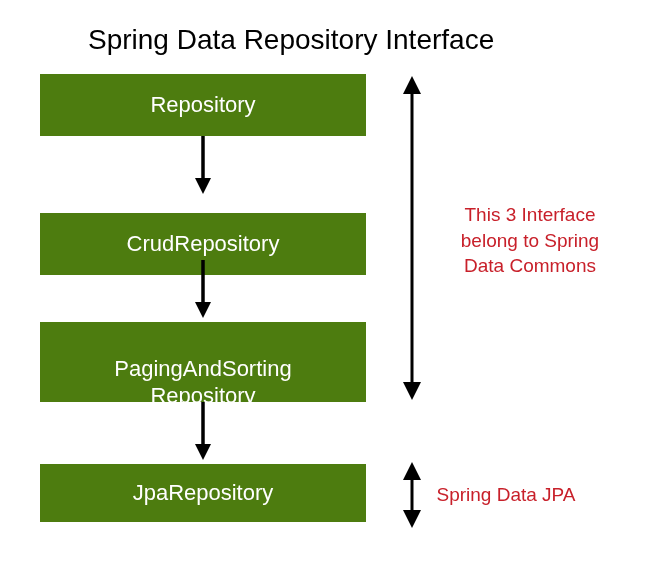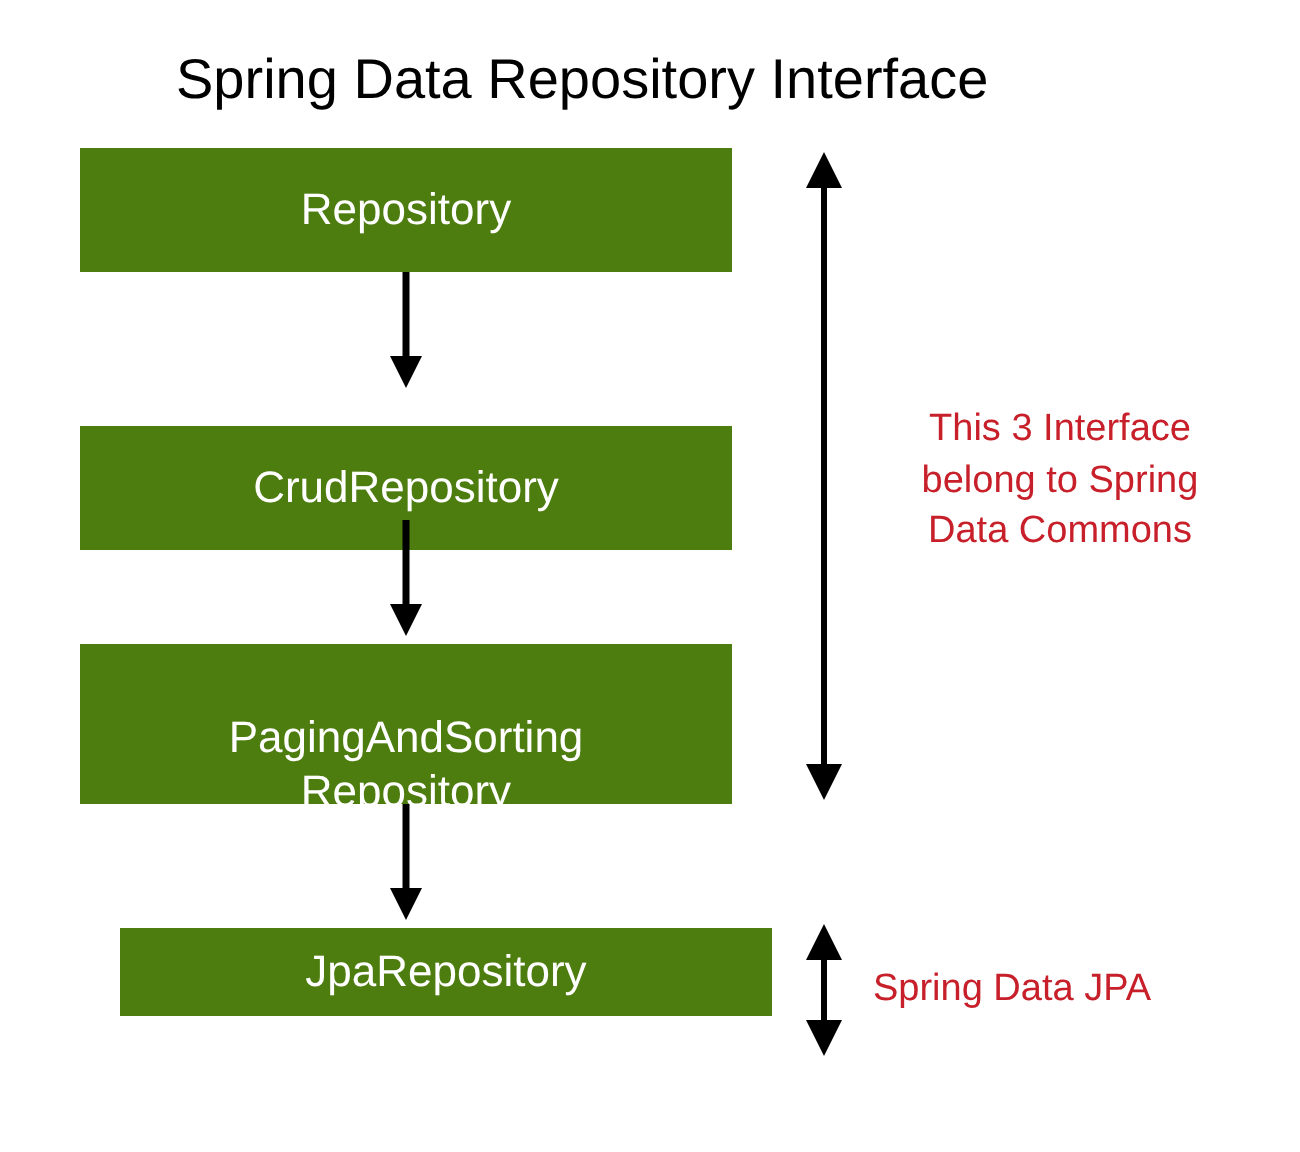--- a/index.html
+++ b/index.html
@@ -36,21 +36,21 @@
       font-weight: 400;
       display: flex;
       align-items: center;
       justify-content: center;
       text-align: center;
       line-height: 1.25;
     }
     .box-1 { top: 0px; height: 62px; }
     .box-2 { top: 139px; height: 62px; }
     .box-3 { top: 248px; height: 80px; }
-    .box-4 { top: 390px; height: 44px; margin-left: 20px; }
+    .box-4 { top: 390px; height: 58px; }
 
     .down-arrow {
       position: absolute;
       left: 40px;
       width: 326px;
       display: flex;
       align-items: center;
       justify-content: center;
     }
     .down-arrow svg {

